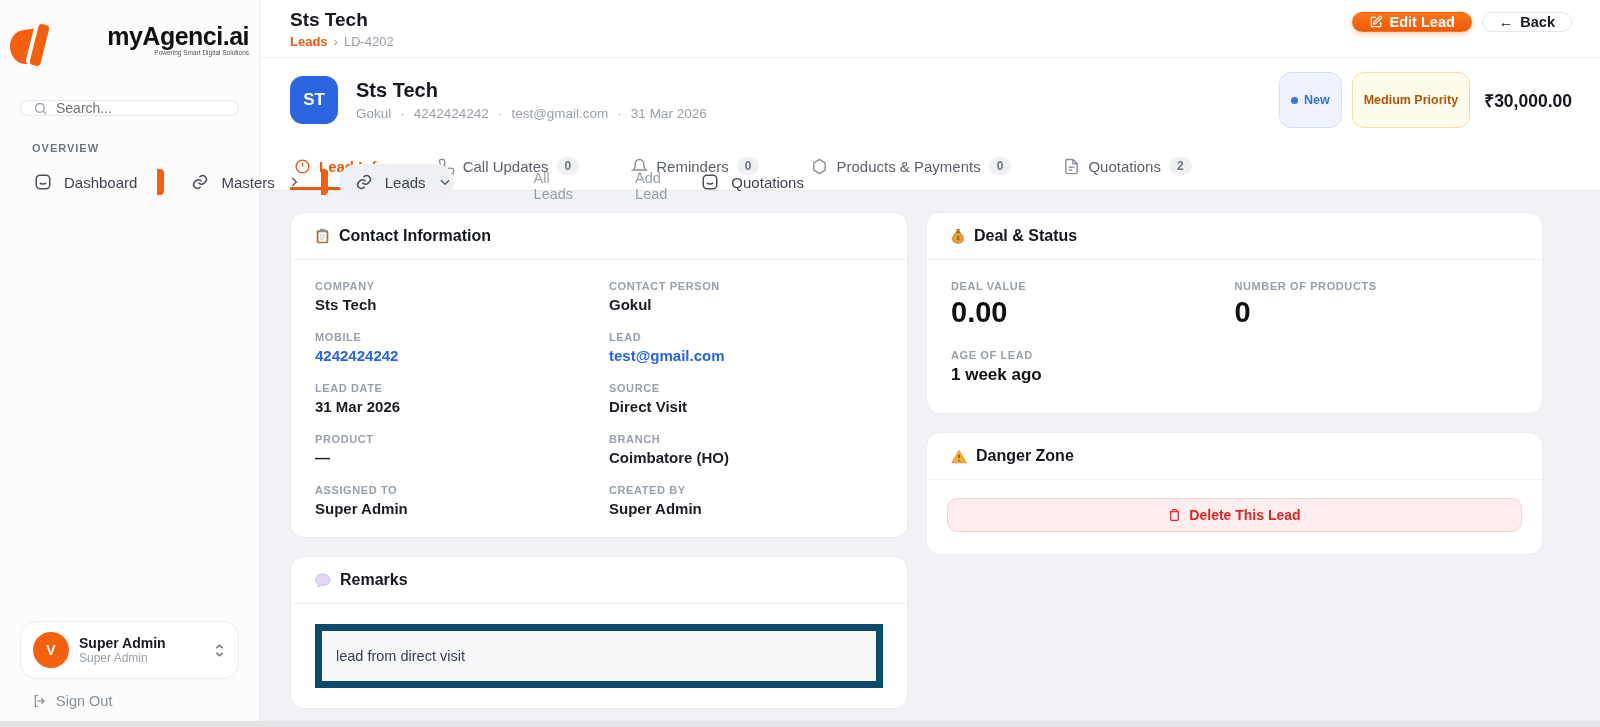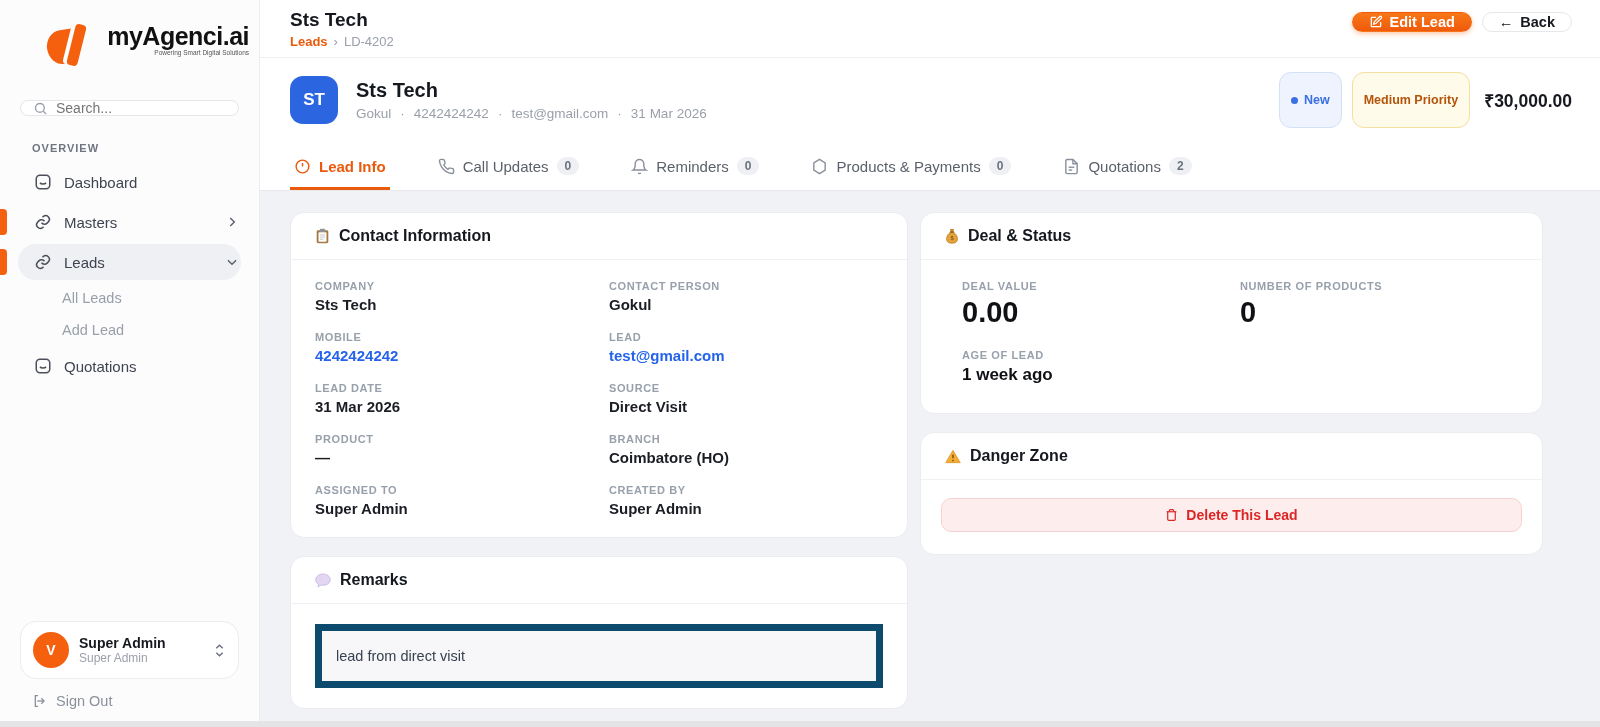--- a/index.html
+++ b/index.html
@@ -1,31 +1,31 @@
 <!DOCTYPE html>
 <html><head>
 <meta charset="utf-8">
 <style>
   * { margin:0; padding:0; box-sizing:border-box; }
   html,body { width:1600px; height:727px; overflow:hidden; }
   body { display:flex; font-family:"Liberation Sans", sans-serif; background:#f1f2f6; color:#15181e; }
 
   
   .sidebar { width:260px; min-width:260px; background:#fcfcfd; border-right:1px solid #ececf0; display:flex; flex-direction:column; position:relative; }
-  .logo-wrap { display:flex; align-items:flex-start; justify-content:flex-end; padding:22px 10px 6px; gap:16px; }
+  .logo-wrap { display:flex; align-items:flex-start; justify-content:space-between; padding:22px 10px 6px; gap:16px; }
   .logo-mark { position:relative; width:44px; height:46px; flex:0 0 auto; }
   .logo-circle { position:absolute; left:0; top:8px; width:30px; height:34px; background:#f4600e; border-radius:50% 12% 50% 50%; transform:rotate(-8deg); }
   .logo-bar { position:absolute; left:24px; top:2px; width:11px; height:42px; background:#f4600e; border-radius:4px; transform:rotate(14deg); box-shadow:-4px 0 0 #fcfcfd; }
   .logo-text { display:flex; flex-direction:column; align-items:flex-end; }
   .logo-name { font-size:25px; font-weight:bold; letter-spacing:-0.5px; color:#111; }
   .logo-tag { font-size:6.5px; color:#555; margin-top:-2px; }
   .search-box { margin:26px 20px 0; height:16px; border:1px solid #e4e6ea; border-radius:16px; display:flex; align-items:center; gap:8px; padding:0 12px; background:#fff; color:#9aa0aa; }
   .search-box input { border:none; outline:none; font-size:14px; color:#6b7280; width:100%; background:transparent; font-family:inherit; }
   .section-label { margin:26px 0 8px 32px; font-size:11px; font-weight:bold; letter-spacing:1px; color:#6f7680; }
-  .nav { display:flex; flex-direction:column; }
+  .nav { display:flex; flex-direction:row; }
   .nav-item { position:relative; display:flex; align-items:center; gap:12px; height:40px; padding:0 20px 0 34px; font-size:15px; color:#3f4450; cursor:pointer; }
   .nav-item .chev { margin-left:auto; color:#5b616b; }
   .nav-item.active .pill-bg { position:absolute; left:18px; right:18px; top:2px; bottom:2px; background:#eef0f3; border-radius:20px; z-index:0; }
   .nav-item > * { position:relative; z-index:1; }
   .accent-bar { position:absolute; left:0; top:7px; width:7px; height:26px; background:#f4600e; border-radius:0 4px 4px 0; z-index:2; }
   .nav-sub { padding:8px 0 8px 62px; font-size:14.5px; color:#9aa0aa; cursor:pointer; }
   .nav-icon { width:18px; height:18px; color:#4a4f59; flex:0 0 auto; }
   .sidebar-bottom { margin-top:auto; padding:0 20px 18px; }
   .profile-card { border:1px solid #ececf0; background:#fff; border-radius:16px; display:flex; align-items:center; gap:10px; padding:10px 12px; cursor:pointer; }
   .avatar-v { width:36px; height:36px; border-radius:50%; background:#f4600e; color:#fff; font-weight:bold; font-size:14px; display:flex; align-items:center; justify-content:center; }
@@ -57,21 +57,21 @@
   .badge-priority { background:#fffbea; color:#b4530a; border:1px solid #f3dfa0; }
   .hero-amount { font-size:17.5px; font-weight:bold; color:#15181e; margin-left:4px; }
 
   .tabbar { background:#fff; border-bottom:1px solid #e8e8ec; display:flex; gap:44px; padding:0 28px 0 30px; }
   .tab { display:flex; align-items:center; gap:8px; padding:13px 4px 12px; font-size:15px; color:#5b616b; cursor:pointer; border-bottom:3px solid transparent; }
   .tab .t-icon { width:17px; height:17px; color:#8a909b; }
   .tab.active { color:#ea5a0c; font-weight:bold; border-bottom-color:#ea5a0c; }
   .tab.active .t-icon { color:#ea5a0c; }
   .count-pill { background:#eef0f3; color:#6b7280; font-size:12px; font-weight:bold; border-radius:10px; padding:2px 8px; }
 
-  .content { flex:1; padding:21px 57px 0 30px; display:grid; grid-template-columns:618px 1fr; gap:12px; align-items:start; }
+  .content { flex:1; padding:21px 57px 0 30px; display:grid; grid-template-columns:618px 1fr; gap:18px; align-items:start; }
   .col { display:flex; flex-direction:column; gap:18px; }
   .card { background:#fff; border:1px solid #ececf0; border-radius:14px; overflow:hidden; }
   .card-head { display:flex; align-items:center; gap:9px; padding:14px 24px; border-bottom:1px solid #f1f1f4; }
   .card-title { font-size:16px; font-weight:bold; color:#15181e; }
   .card-body { padding:20px 24px; }
   .fields-grid { display:grid; grid-template-columns:1fr 1fr; row-gap:18px; column-gap:20px; }
   .f-label { font-size:11px; font-weight:bold; letter-spacing:.6px; color:#98a0ab; margin-bottom:4px; }
   .f-value { font-size:15px; font-weight:bold; color:#1a1d23; }
   .f-value.link { color:#2563eb; cursor:pointer; }
   .stat-value-big { font-size:29px; font-weight:bold; color:#0f1115; margin-top:2px; }
@@ -383,21 +383,21 @@
           <span>
             <svg width="14" height="16" viewBox="0 0 18 22">
                 <path d="M9 6C4.5 6 1.5 11 1.5 15.5 1.5 19 4.5 21 9 21s7.5-2 7.5-5.5C16.5 11 13.5 6 9 6Z" fill="#e3a23c" stroke="#b97f21" stroke-width="1"></path>
                 <path d="M6 1.5h6L10.5 5h-3Z" fill="#c98a26"></path>
                 <rect x="5.8" y="4.6" width="6.4" height="2" rx="1" fill="#8a5c12"></rect>
                 <text x="9" y="17" text-anchor="middle" font-size="8" font-weight="bold" fill="#8a5c12">$</text>
               </svg>
           </span>
           <span class="card-title">Deal &amp; Status</span>
         </div>
-        <div class="card-body" style="padding-bottom:28px;margin-left:17px;">
+        <div class="card-body" style="padding-bottom:28px;">
           <div class="deal-grid">
             <div>
               <div class="f-label">DEAL VALUE</div>
               <div class="stat-value-big">0.00</div>
             </div>
             <div>
               <div class="f-label">NUMBER OF PRODUCTS</div>
               <div class="stat-value-big">0</div>
             </div>
             <div>

